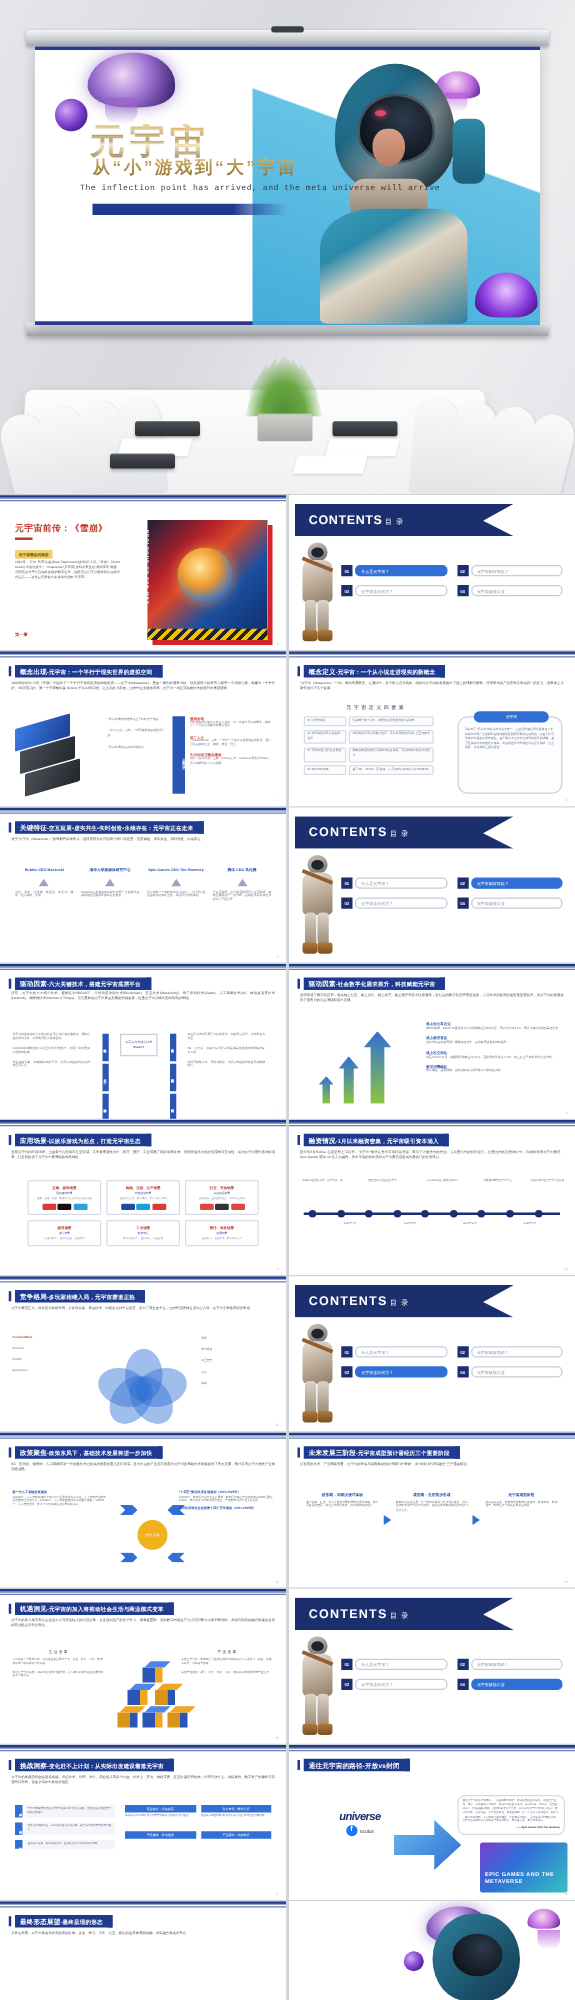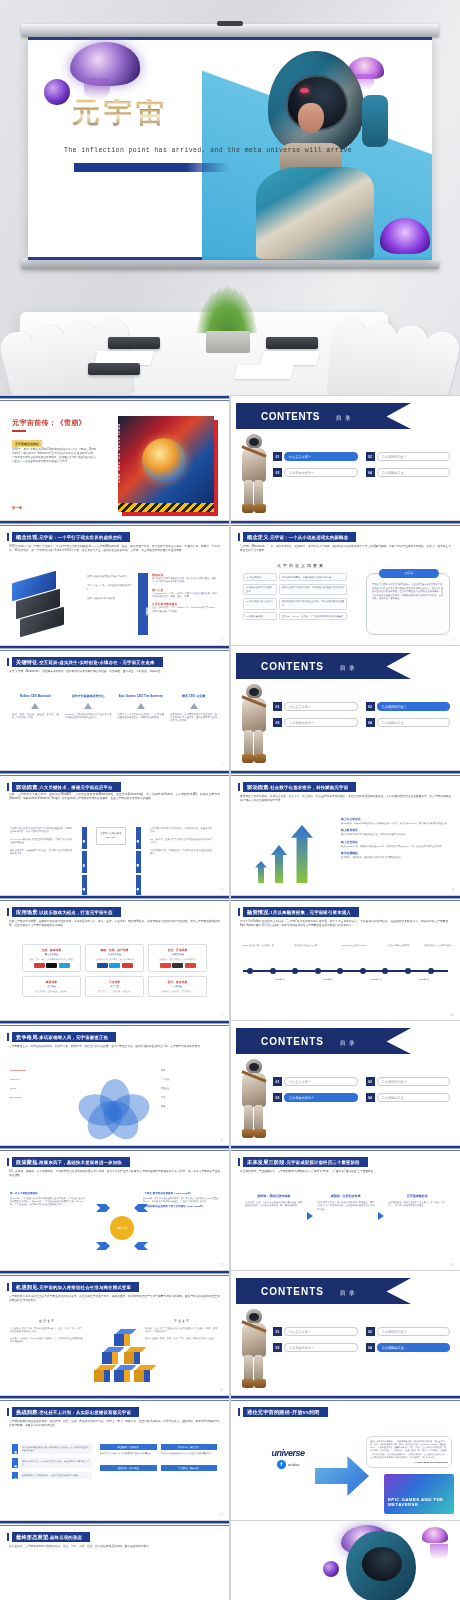--- a/index.html
+++ b/index.html
@@ -223,21 +223,21 @@
   .contents{ background:#fff; }
   .contents .cbanner{
     position:absolute; left:5px; top:7px; width:175px; height:26px;
     background:#1b2f6e;
     clip-path:polygon(0 0, 100% 0, 86% 52%, 100% 100%, 0 100%);
   }
   .contents .ctitle{
     position:absolute; left:14px; top:15px; color:#fff;
     font-size:10px; font-weight:700; letter-spacing:.5px;
   }
-  .contents .ctitle span{ font-size:5.5px; font-weight:400; letter-spacing:1px; margin-left:16px;}
+  .contents .ctitle span{ font-size:5.5px; font-weight:400; letter-spacing:1px; margin-left:2px;}
   .contents .cast{
     position:absolute; left:6px; top:38px; width:34px; height:80px;
   }
   .cast .h{ position:absolute; left:9px; top:0; width:16px; height:15px;
     background:linear-gradient(160deg,#cfc6bb,#6d6a66); border-radius:50% 50% 45% 45%; }
   .cast .v{ position:absolute; left:12px; top:4px; width:10px; height:8px;
     background:#1d2430; border-radius:50%; }
   .cast .t{ position:absolute; left:5px; top:14px; width:24px; height:34px;
     background:linear-gradient(160deg,#e7ddd2,#b9a894 55%,#8e7e6c);
     border-radius:7px 7px 4px 4px; }
@@ -477,20 +477,21 @@
       <div class="astro">
         <div class="helm"></div>
         <div class="pack"></div>
         <div class="visor"></div>
         <div class="face"></div>
         <div class="neck"></div>
         <div class="body"></div>
       </div>
 
       <div class="cover-title">元宇宙</div>
+      <div class="cover-sub">从“小”游戏到“大”宇宙</div>
       <div class="cover-en">The inflection point has arrived, and the meta universe will arrive</div>
       <div class="cover-rule"></div>
     </div>
 
     <div class="room">
       <div class="table"></div>
       <div class="chairs">
         <div class="chair" style="left:6px;   top:16px; transform:rotate(-14deg);"></div>
         <div class="chair" style="left:36px;  top:10px; transform:rotate(-11deg);"></div>
         <div class="chair" style="left:66px;  top:6px;  transform:rotate(-8deg);"></div>

